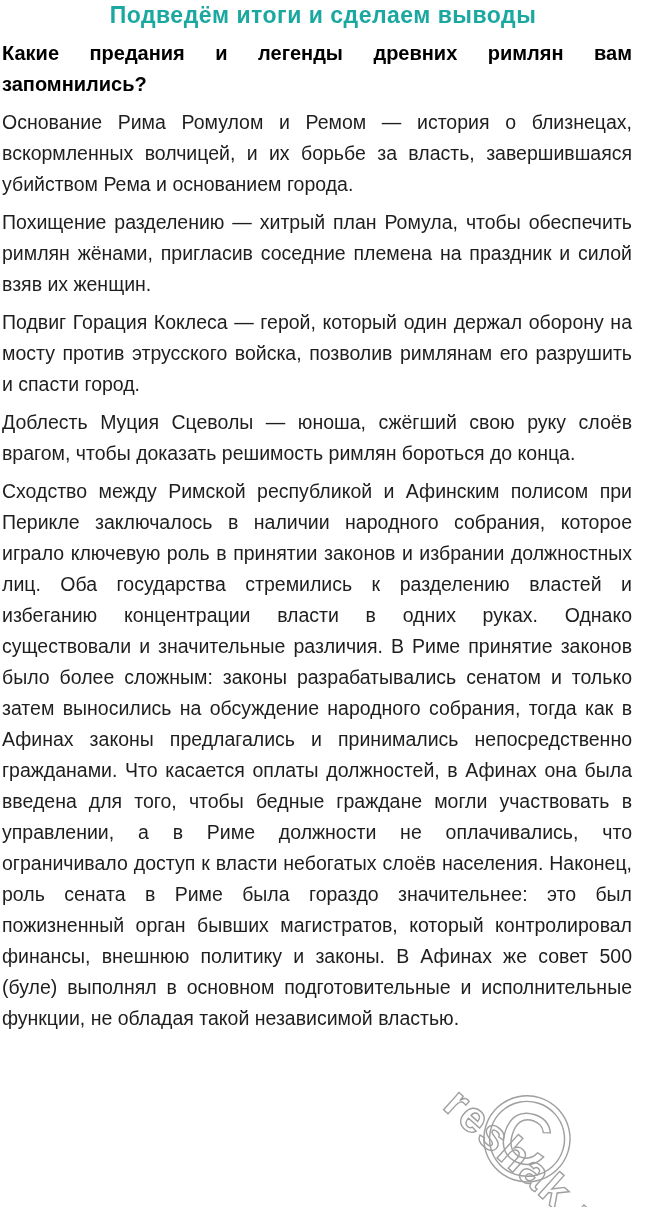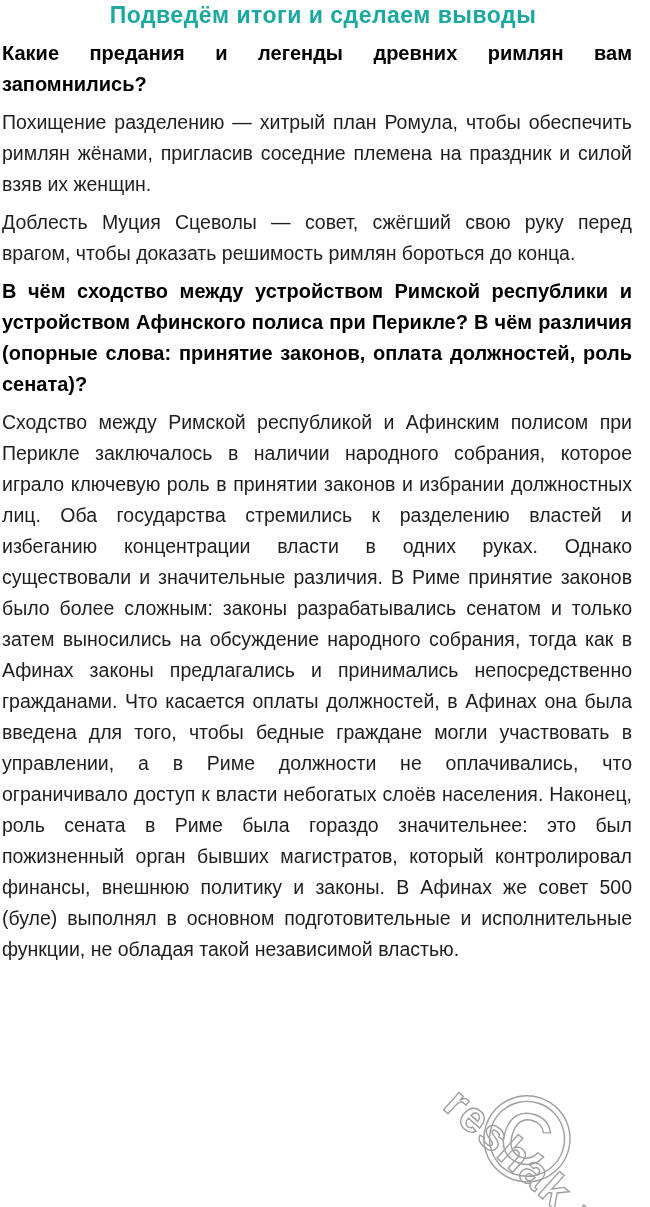--- a/index.html
+++ b/index.html
@@ -76,28 +76,29 @@
 </style>
 </head>
 <body>
 
 <div class="page">
 
   <h1 class="title">Подведём итоги и сделаем выводы</h1>
 
   <p class="q">Какие предания и легенды древних римлян вам запомнились?</p>
 
+  <p>Основание Рима Ромулом и Ремом — история о близнецах, вскормленных волчицей, и их борьбе за власть, завершившаяся убийством Рема и основанием города.</p>
 
   <p>Похищение разделению — хитрый план Ромула, чтобы обеспечить римлян жёнами, пригласив соседние племена на праздник и силой взяв их женщин.</p>
 
+  <p>Подвиг Горация Коклеса — герой, который один держал оборону на мосту против этрусского войска, позволив римлянам его разрушить и спасти город.</p>
 
-  <p>Доблесть Муция Сцеволы — совет, сжёгший свою руку перед врагом, чтобы доказать решимость римлян бороться до конца.</p>
+  <p>Доблесть Муция Сцеволы — юноша, сжёгший свою руку слоёв врагом, чтобы доказать решимость римлян бороться до конца.</p>
 
 
-  <p class="q">В чём сходство между устройством Римской республики и устройством Афинского полиса при Перикле? В чём различия (опорные слова: принятие законов, оплата должностей, роль сената)?</p>
 
   <p>Сходство между Римской республикой и Афинским полисом при Перикле заключалось в наличии народного собрания, которое играло ключевую роль в принятии законов и избрании должностных лиц. Оба государства стремились к разделению властей и избеганию концентрации власти в одних руках. Однако существовали и значительные различия. В Риме принятие законов было более сложным: законы разрабатывались сенатом и только затем выносились на обсуждение народного собрания, тогда как в Афинах законы предлагались и принимались непосредственно гражданами. Что касается оплаты должностей, в Афинах она была введена для того, чтобы бедные граждане могли участвовать в управлении, а в Риме должности не оплачивались, что ограничивало доступ к власти небогатых слоёв населения. Наконец, роль сената в Риме была гораздо значительнее: это был пожизненный орган бывших магистратов, который контролировал финансы, внешнюю политику и законы. В Афинах же совет 500 (буле) выполнял в основном подготовительные и исполнительные функции, не обладая такой независимой властью.</p>
 
   <div class="watermark">
     <span class="wm-copy">©</span>
     <span class="wm-text">reshak.ru</span>
   </div>
 
 </div>
 

